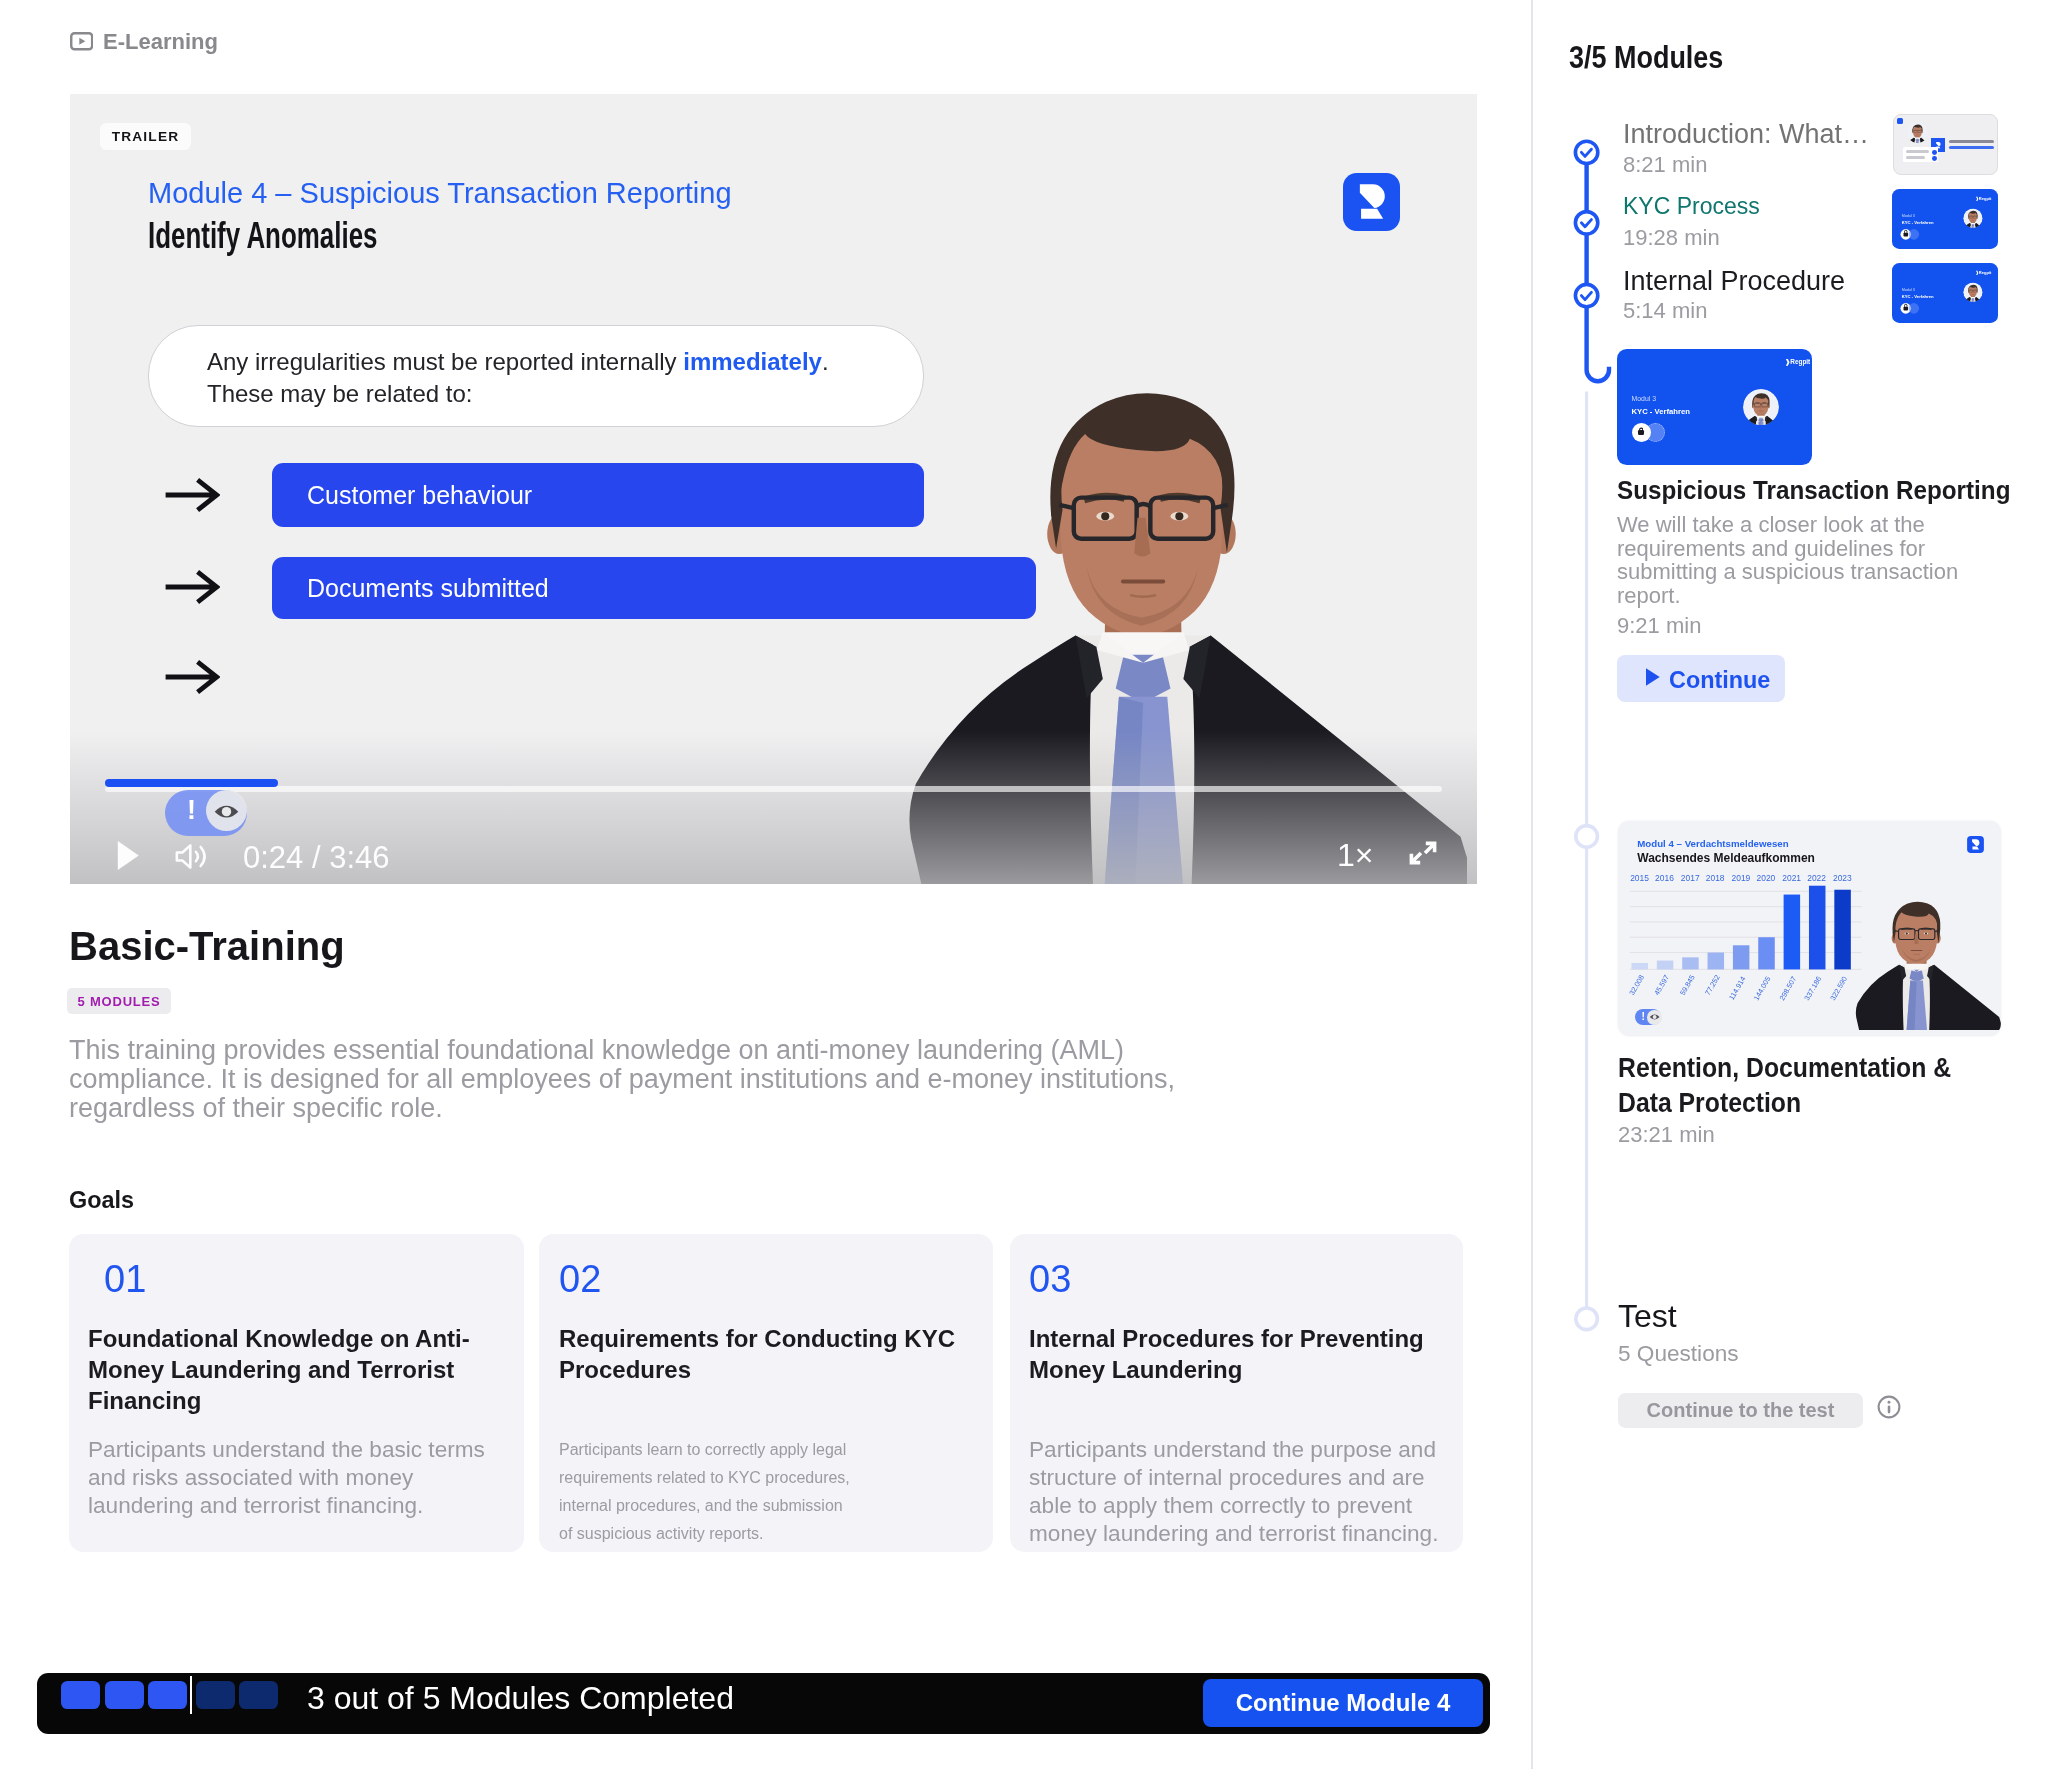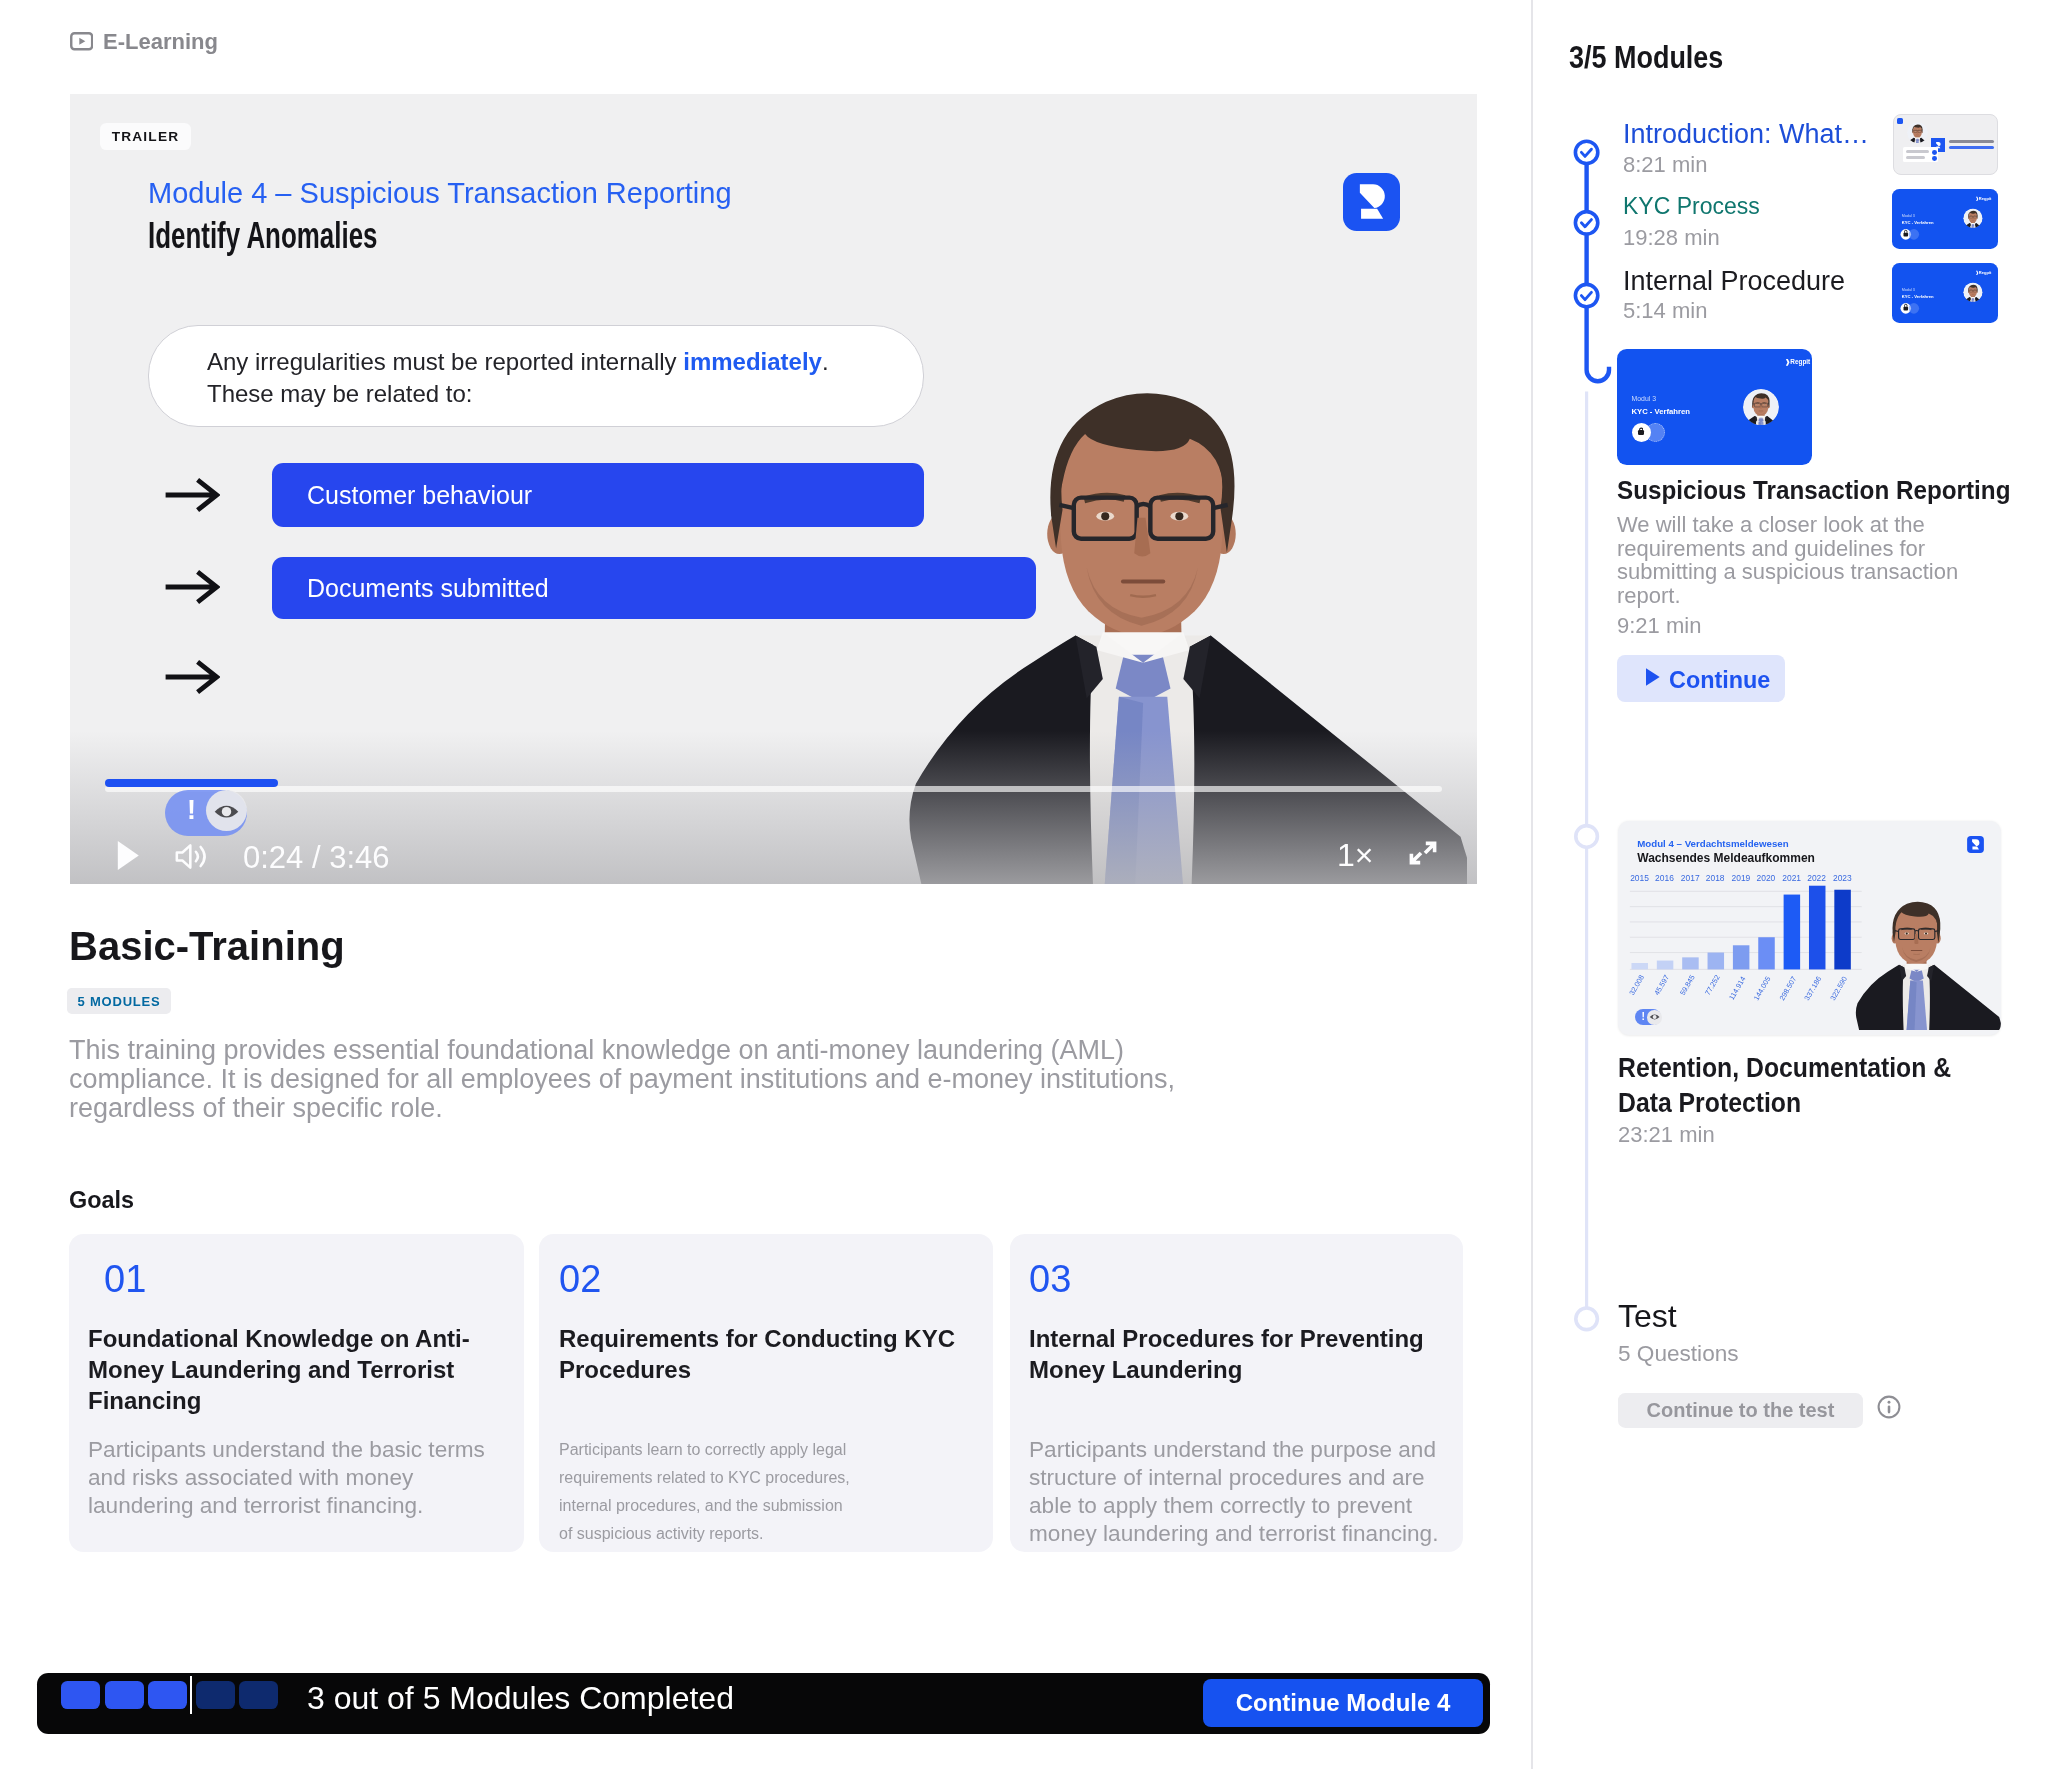--- a/index.html
+++ b/index.html
@@ -154,21 +154,21 @@
   <div class="abs" style="left:173px;top:746px;font-size:31px;color:#fdfdfe;">0:24 / 3:46</div>
   <div class="abs" style="left:1267px;top:743px;font-size:32px;color:#fdfdfe;">1×</div>
   <svg class="abs" style="left:1338px;top:743px" width="30" height="32" viewBox="0 0 37 40">
     <g stroke="#fdfdfe" stroke-width="4.5" fill="none">
       <path d="M22,8 H33 V19 M33,8 L21,20 M15,32 H4 V21 M4,32 L16,20"></path>
     </g>
   </svg>
 </div>
 
 <div class="abs" style="left:69px;top:924px;font-size:40px;font-weight:600;color:#17171b;">Basic-Training</div>
-<div class="abs" style="left:67px;top:988px;height:26px;padding:0 10.5px;background:#ececef;border-radius:4.8px;font-size:13px;font-weight:bold;letter-spacing:0.8px;color:#0369a1;line-height:27px;">5 MODULES</div>
+<div class="abs" style="left:67px;top:988px;height:26px;padding:0 10.5px;background:#ececef;border-radius:4.8px;font-size:13px;font-weight:bold;letter-spacing:0.8px;color:#a21caf;line-height:27px;">5 MODULES</div>
 <div class="abs gray" style="left:69px;top:1036px;width:1290px;font-size:27px;line-height:29px;">This training provides essential foundational knowledge on anti-money laundering (AML)<br>compliance. It is designed for all employees of payment institutions and e-money institutions,<br>regardless of their specific role.</div>
 <div class="abs" style="left:69px;top:1187px;font-size:23.4px;font-weight:700;color:#17171b;">Goals</div>
 
 <div class="abs" style="left:69px;top:1234px;width:455px;height:318px;background:#f3f3f8;border-radius:14.5px;"></div>
 <div class="abs" style="left:539px;top:1234px;width:454px;height:318px;background:#f3f3f8;border-radius:14.5px;"></div>
 <div class="abs" style="left:1010px;top:1234px;width:453px;height:318px;background:#f3f3f8;border-radius:14.5px;"></div>
 <div class="abs" style="left:104px;top:1258px;font-size:38px;color:#2055f0;">01</div>
 <div class="abs" style="left:559px;top:1258px;font-size:38px;color:#2055f0;">02</div>
 <div class="abs" style="left:1029px;top:1258px;font-size:38px;color:#2055f0;">03</div>
 <div class="abs" style="left:88px;top:1323px;font-size:24px;line-height:31px;font-weight:bold;color:#1b1b20;">Foundational Knowledge on Anti-<br>Money Laundering and Terrorist<br>Financing</div>
@@ -203,21 +203,21 @@
     <path d="M15.5,63 l4.5,5 l8,-9"></path>
     <path d="M15.5,151 l4.5,5 l8,-9"></path>
     <path d="M15.5,242 l4.5,5 l8,-9"></path>
   </g>
   <g fill="#ffffff" stroke="#dfe3f8" stroke-width="4.5">
     <circle cx="22" cy="918" r="13.5"></circle>
     <circle cx="22" cy="1521" r="13.5"></circle>
   </g>
 </svg>
 
-<div class="abs" style="left:1623px;top:119px;font-size:27px;color:#1d4ed8;">Introduction: What…</div>
+<div class="abs" style="left:1623px;top:119px;font-size:27px;color:#737373;">Introduction: What…</div>
 <div class="abs gray" style="left:1623px;top:152px;font-size:22px;">8:21 min</div>
 <div class="abs" style="left:1623px;top:193px;font-size:23px;color:#0f766e;">KYC Process</div>
 <div class="abs gray" style="left:1623px;top:225px;font-size:22px;">19:28 min</div>
 <div class="abs" style="left:1623px;top:266px;font-size:27px;color:#1b1b20;">Internal Procedure</div>
 <div class="abs gray" style="left:1623px;top:298px;font-size:22px;">5:14 min</div>
 
 <div class="abs" style="left:1893px;top:114px;width:105px;height:61px;background:#efeff1;border:0.8px solid #dddde1;border-radius:8px;box-sizing:border-box;">
   <div class="abs" style="left:3.2px;top:3.2px;width:5.6px;height:5.6px;background:#1d56f2;border-radius:1.6px;"></div>
   <svg class="abs" style="left:13px;top:7.3px" width="21" height="21" viewBox="0 0 100 100">
       <use href="#avatarman"></use>

